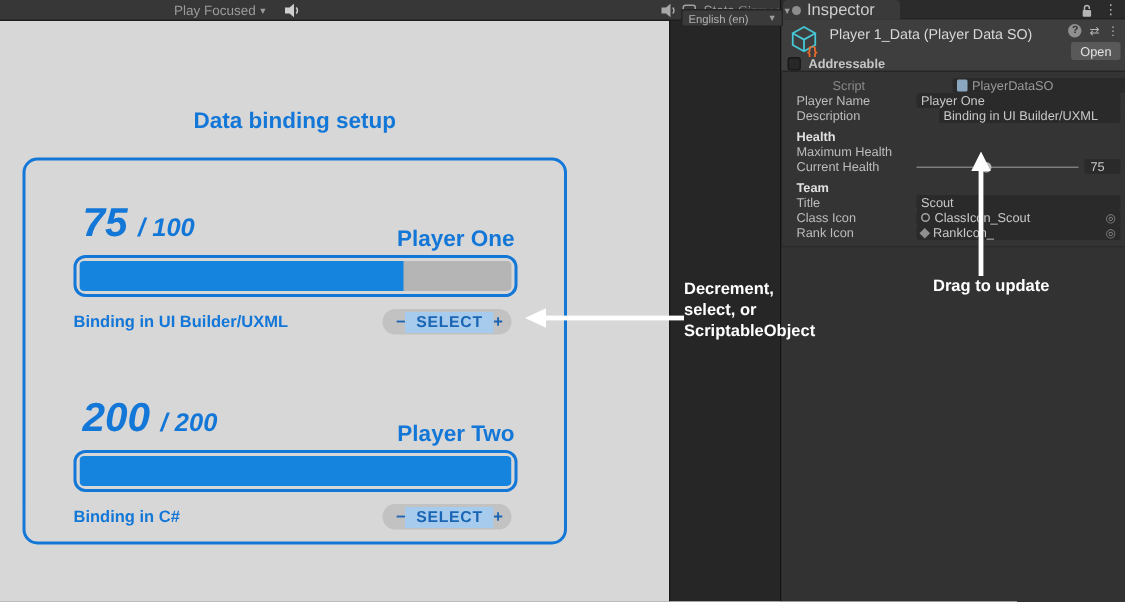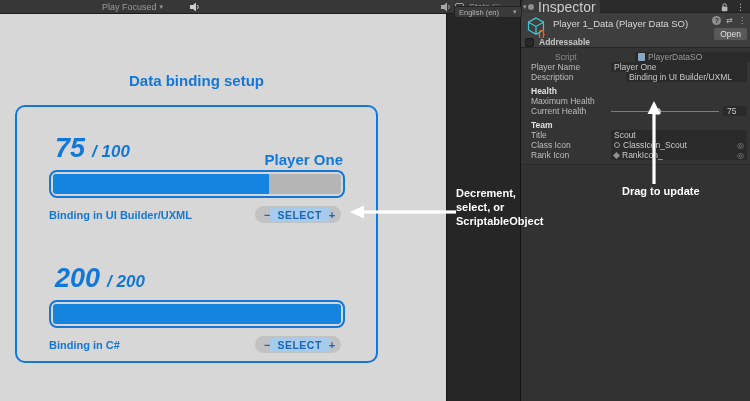--- a/index.html
+++ b/index.html
@@ -29,21 +29,21 @@
   .stepper { position:absolute; right:35px; top:73px; width:86px; height:17px; background:#c2c2c2; border-radius:9px; display:flex; align-items:center; justify-content:space-between; padding:0 9px; color:#1a65b4; font-weight:bold; font-size:11px; }
   .stepper .sel { background:#a6cbec; padding:1px 7px; font-size:10.5px; letter-spacing:.5px; }
 
   
   .letterbox { position:absolute; left:446px; top:14px; width:74px; height:387px; background:#262626; border-left:1px solid #181818; }
   .lang-btn { position:absolute; left:454px; top:6px; height:12px; background:#3a3a3a; border:1px solid #242424; border-radius:2px; color:#b2b2b2; font-size:7.5px; display:flex; align-items:center; gap:14px; padding:0 4px; z-index:6; }
 
   
   .inspector { position:absolute; left:520px; top:0; width:230px; height:401px; background:#343434; border-left:1px solid #141414; }
   .ins-tabbar { position:absolute; left:0; top:0; width:100%; height:13px; background:#2b2b2b; border-bottom:1px solid #222; }
-  .ins-tab { position:absolute; left:1px; top:0; height:13px; width:78px; background:#3a3a3a; border-radius:3px 3px 0 0; display:flex; align-items:center; gap:4px; padding-left:6px; color:#cccccc; font-size:14px; }
+  .ins-tab { position:absolute; left:1px; top:0; height:13px; width:78px; background:#3a3a3a; border-radius:3px 3px 0 0; display:flex; align-items:center; gap:4px; padding-left:6px; color:#cccccc; font-size:11px; }
   .tab-dot { width:6px; height:6px; border-radius:50%; background:#8d8d8d; flex:none; }
   .tabbar-icons { position:absolute; right:5px; top:0; height:13px; display:flex; align-items:center; gap:7px; color:#b3b3b3; font-size:9px; }
   .ins-header { position:absolute; left:0; top:13px; width:100%; height:35px; background:#3e3e3e; border-bottom:1px solid #262626; }
   .ins-title { position:absolute; left:32px; top:5px; font-size:9.5px; color:#d8d8d8; white-space:nowrap; }
   .hdr-icons { position:absolute; right:4px; top:3px; display:flex; align-items:center; gap:5px; color:#b5b5b5; font-size:8px; }
   .help-ic { width:9px; height:9px; border-radius:50%; background:#8f8f8f; color:#2e2e2e; font-size:7px; font-weight:bold; display:flex; align-items:center; justify-content:center; }
   .open-btn { position:absolute; right:3px; top:15px; background:#595959; border-radius:2px; font-size:8.5px; color:#e5e5e5; padding:1px 6px; }
   .addr-row { position:absolute; left:4px; top:24px; display:flex; align-items:center; gap:5px; }
   .addr-box { width:9px; height:9px; background:#272727; border:1px solid #191919; border-radius:2px; }
   .addr-label { font-size:8.5px; color:#c6c6c6; font-weight:bold; }
@@ -69,21 +69,21 @@
   .note-left { position:absolute; left:456px; top:186px; width:110px; color:#fff; font-weight:bold; font-size:11px; line-height:14px; z-index:21; }
   .note-drag { position:absolute; left:622px; top:185px; color:#fff; font-weight:bold; font-size:11px; z-index:21; white-space:nowrap; }
   .arrow { position:absolute; z-index:20; }
 </style>
 </head>
 <body>
 
 <div class="stage">
 
   <div class="gv-toolbar">
-    <div class="tb-item" style="left:102px;justify-content:center;">
+    <div class="tb-item" style="left:116px;justify-content:center;">
       <span>Play Focused</span>
       <span class="caret">▾</span>
     </div>
     <div class="tb-item" style="left:189px;">
       <svg width="11" height="10">
           <polygon points="1,3 4,3 7,0.5 7,9.5 4,7 1,7" fill="#cfcfcf"></polygon>
           <path d="M8.5,3 A3.2 3.2 0 0 1 8.5,7" stroke="#cfcfcf" fill="none"></path>
         </svg>
     </div>
     <div class="tb-item" style="left:440px;">
@@ -126,20 +126,21 @@
           <span class="sel">SELECT</span>
           <span>+</span>
         </div>
       </div>
 
       <div class="pgroup" style="top:156px;">
         <div class="score">
           <span class="cur">200</span>
           <span class="max">/ 200</span>
         </div>
+        <div class="pname">Player Two</div>
         <div class="pbar">
           <div class="ptrack">
             <div class="pfill" style="width: 100%;"></div>
           </div>
         </div>
         <div class="caption">Binding in C#</div>
         <div class="stepper">
           <span>−</span>
           <span class="sel">SELECT</span>
           <span>+</span>

